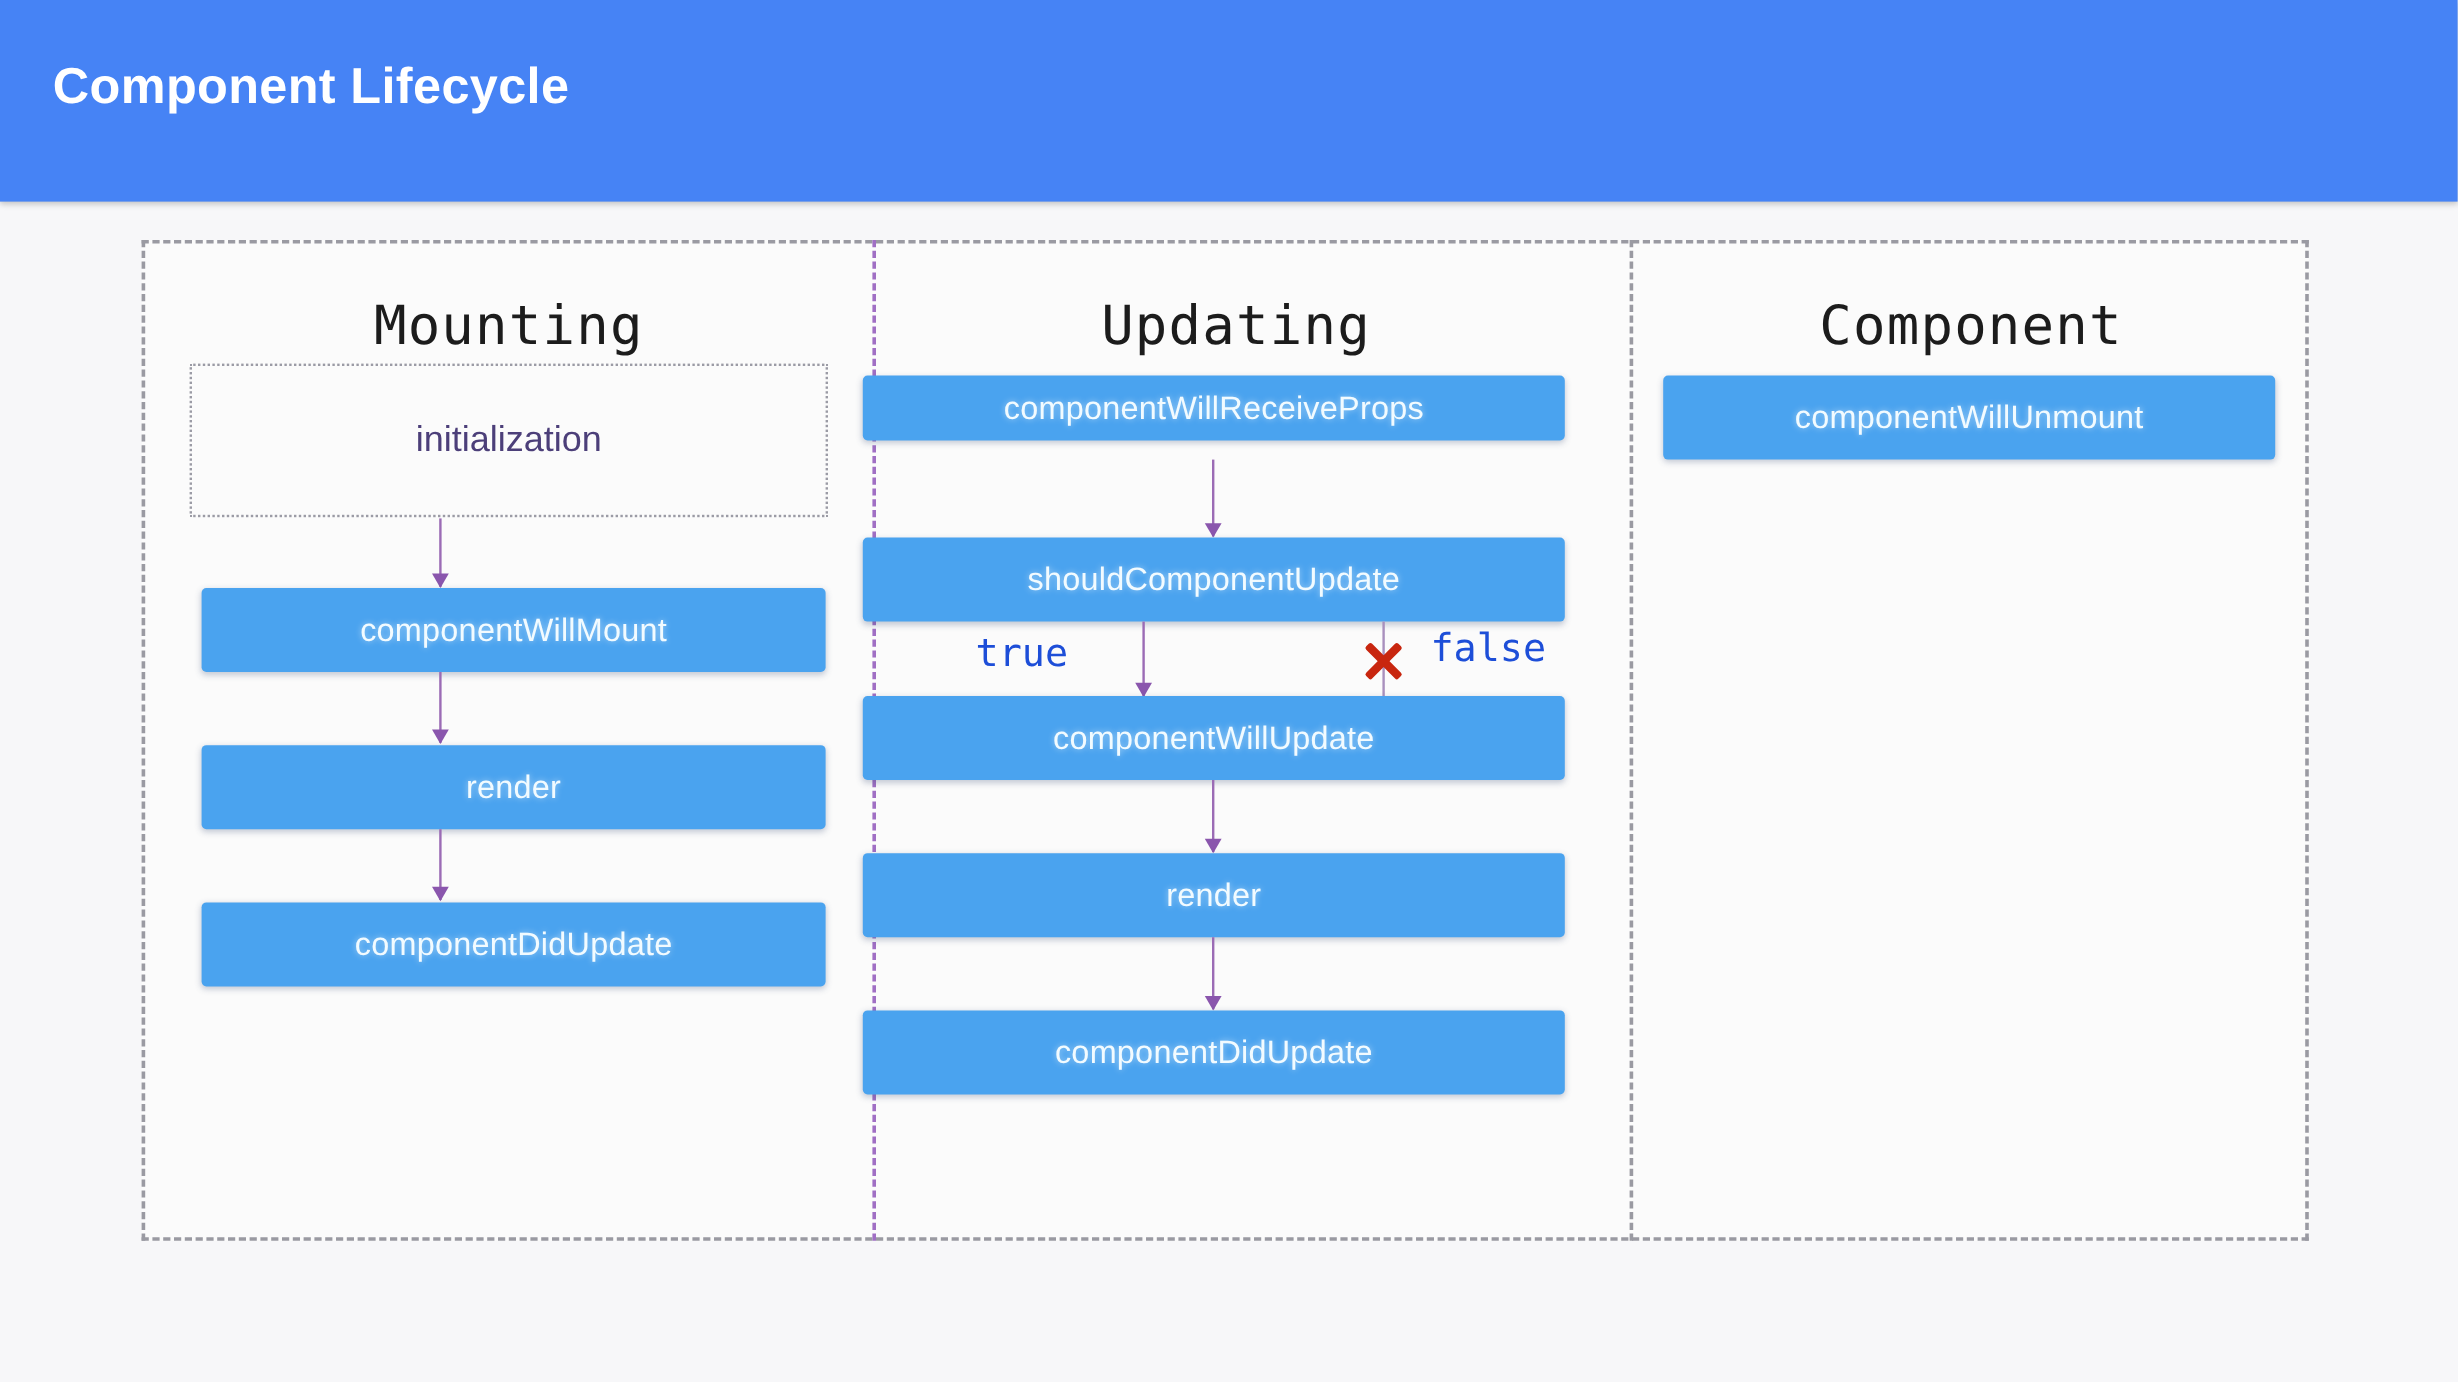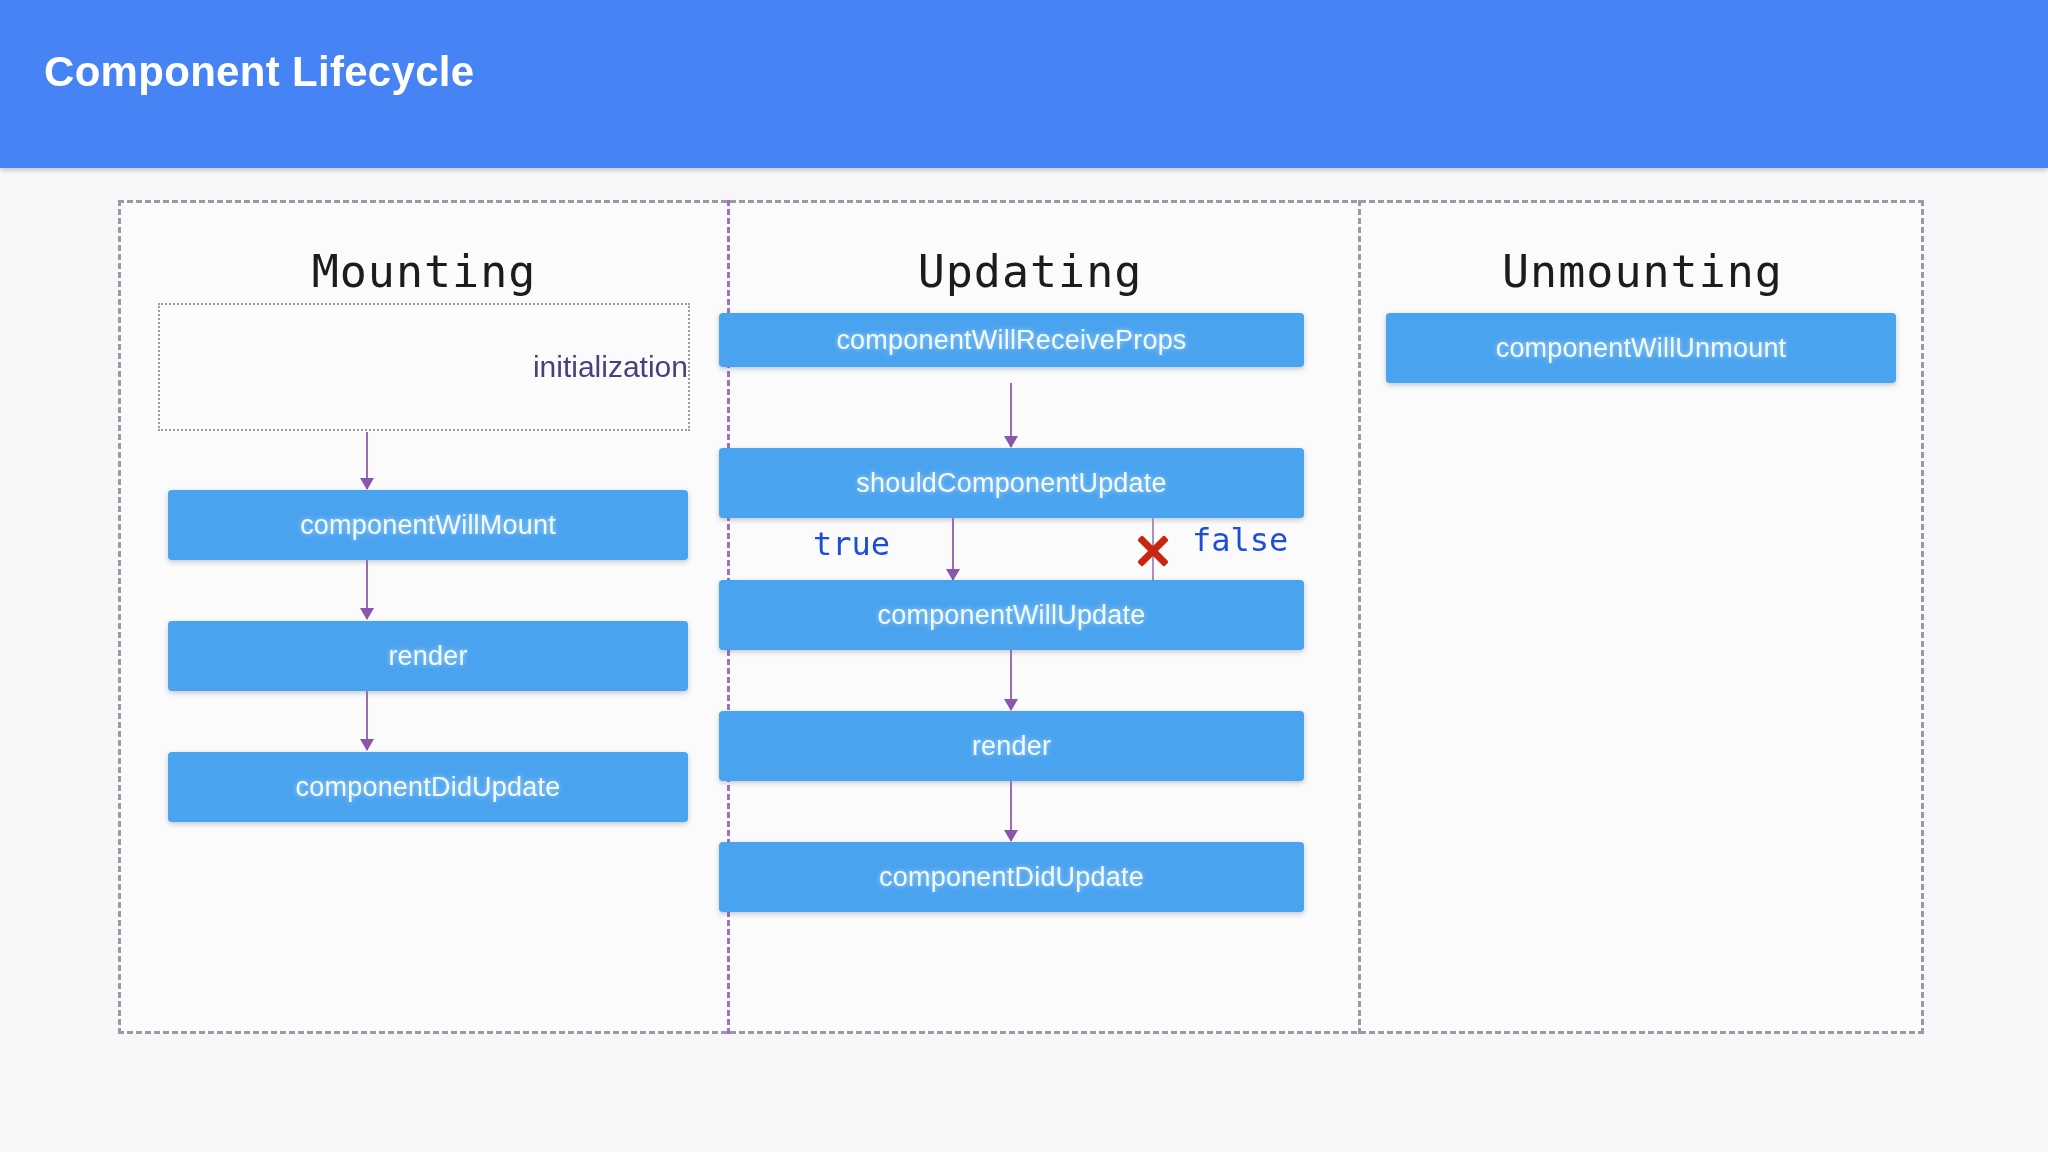--- a/index.html
+++ b/index.html
@@ -107,21 +107,21 @@
     white-space: nowrap;
   }
 
   
   .init-box {
     position: absolute;
     border: 2px dotted #9b9ba5;
     background: transparent;
     display: flex;
     flex-direction: column;
-    align-items: flex-end;
+    align-items: center;
     justify-content: center;
     line-height: 1.28;
   }
   .init-line {
     font-size: 30px;
     color: #4c3f79;
     white-space: nowrap;
     text-align: center;
   }
   .kw { color: #ea6a60; }
@@ -239,19 +239,19 @@
 
       <div class="lc-box" style="left:-11px; top:508px; width:585px; height:70px;">render</div>
 
       <div class="arrow" style="left:280px; top:578px; height:60px;"></div>
 
       <div class="lc-box" style="left:-11px; top:639px; width:585px; height:70px;">componentDidUpdate</div>
     </div>
 
     <div class="column col-unmounting">
 
-      <div class="column-title">Unmounting</div>
+      <div class="column-title">Component</div>
 
       <div class="lc-box" style="left:25px; top:110px; width:510px; height:70px;">componentWillUnmount</div>
     </div>
 
   </div>
 </div>
 
 </body></html>

